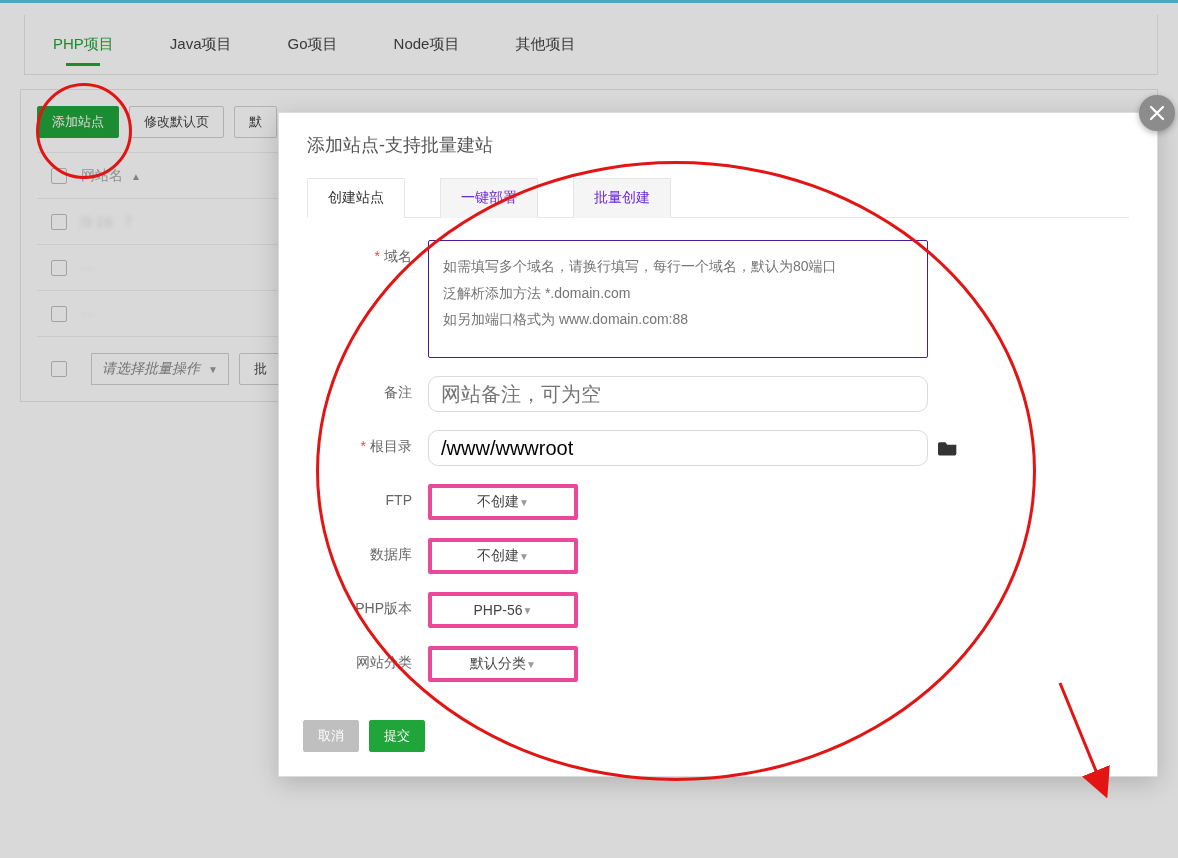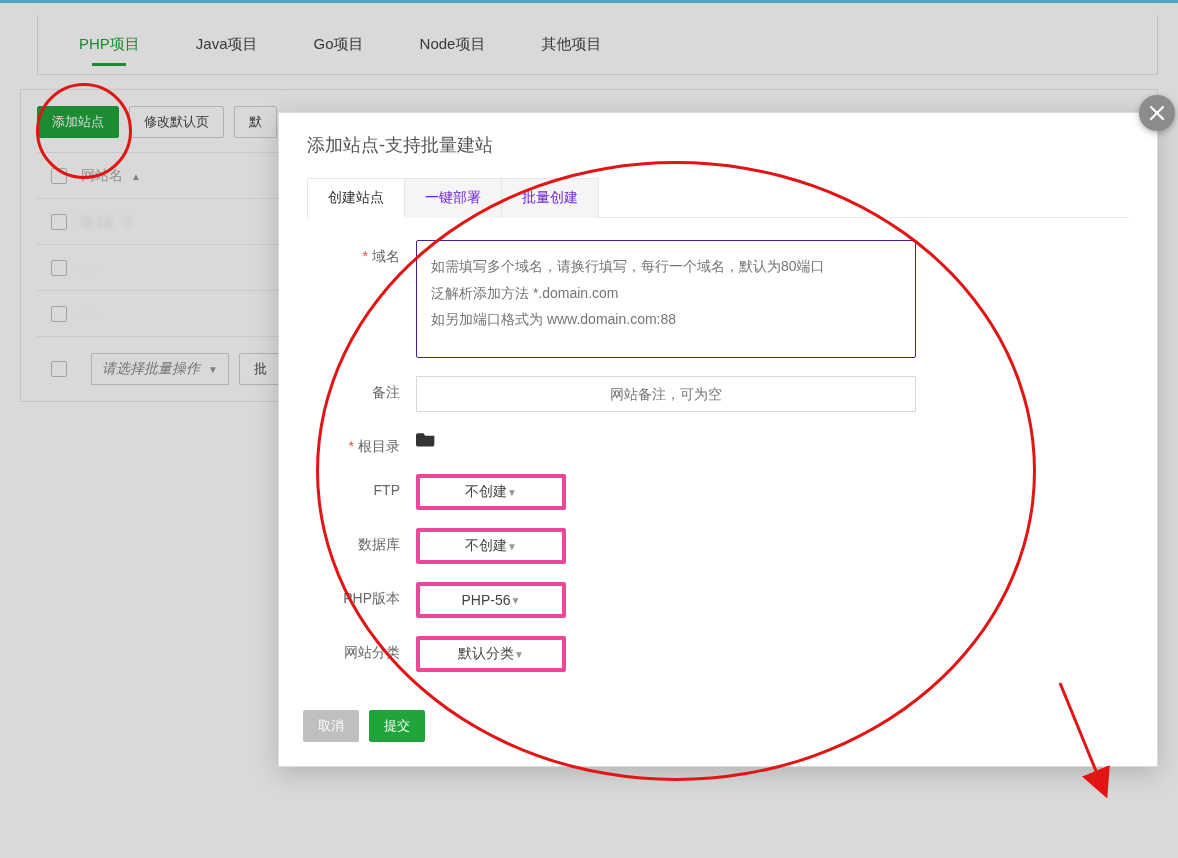--- a/index.html
+++ b/index.html
@@ -4,21 +4,21 @@
 <style>
   * { box-sizing: border-box; }
   html, body { margin:0; padding:0; font-family: "Microsoft YaHei", Arial, sans-serif; font-size:14px; color:#555; }
   body { background:#fff; width:1178px; height:858px; position:relative; overflow:hidden; }
   
   .topbar { height:3px; background:#4fa3c3; }
   
   .app { position:absolute; left:0; top:3px; right:0; bottom:0; }
   .bg-mask { position:absolute; inset:0; background:rgba(0,0,0,0.15); }
   
-  .page-tabs { display:flex; background:#fff; border:1px solid #e6e6e6; border-top:none; height:60px; align-items:stretch; margin:12px 20px 0 37px;padding-left:13px; }
+  .page-tabs { display:flex; background:#fff; border:1px solid #e6e6e6; border-top:none; height:60px; align-items:stretch; margin:12px 20px 0 24px; }
   .page-tab { padding:0 28px; display:flex; align-items:center; color:#444; cursor:pointer; font-size:15px; position:relative; }
   .page-tab.active { color:#20a53a; background:#fff; }
   .page-tab.active::after { content:""; position:absolute; left:50%; transform:translateX(-50%); bottom:8px; width:34px; height:3px; background:#20a53a; }
   
   .card { margin:14px 20px 0 20px; border:1px solid #e6e6e6; background:#fff; padding:16px; }
   .toolbar { display:flex; gap:10px; align-items:center; }
   .btn { height:32px; padding:0 14px; border:1px solid #d0d0d0; background:#fff; border-radius:2px; cursor:pointer; font-size:13px; color:#444; display:inline-flex; align-items:center; }
   .btn.green { background:#20a53a; border-color:#20a53a; color:#fff; }
   .btn.grey { background:#bfbfbf; border-color:#bfbfbf; color:#fff; }
   .table { margin-top:14px; width:100%; border-top:1px solid #eee; }
@@ -30,30 +30,30 @@
   .blur { filter: blur(2px); opacity:.4; }
   .batch-row { display:flex; gap:10px; align-items:center; margin-top:16px; }
   .select-like { height:32px; border:1px solid #d0d0d0; padding:0 10px; display:flex; align-items:center; gap:8px; min-width:130px; color:#888; cursor:pointer;font-style:italic; }
   .caret { font-size:10px; color:#999; }
 
   
   .modal { position:absolute; left:278px; top:109px; width:880px; background:#fff; border:1px solid #dcdcdc; box-shadow:0 6px 24px rgba(0,0,0,.18); }
   .modal-head { padding:20px 28px 10px 28px; font-size:18px; color:#555; display:flex; align-items:center; justify-content:space-between; }
   .close { position:absolute; right:-18px; top:-18px; width:36px; height:36px; border-radius:50%; background:#8c8c8c; color:#fff; display:flex; align-items:center; justify-content:center; cursor:pointer; box-shadow:0 2px 6px rgba(0,0,0,.3); }
   .close svg { width:16px; height:16px; }
-  .modal-tabs { display:flex; margin:10px 28px 0 28px; border-bottom:1px solid #e6e6e6; }
+  .modal-tabs { display:flex; margin:10px 28px 0 28px; border-bottom:1px solid #e6e6e6;gap:36px; }
   .mtab { padding:10px 20px; border:1px solid #e6e6e6; border-bottom:none; margin-right:-1px; background:#f5f5f5; color:#6d28d9; cursor:pointer; font-size:14px; position:relative; top:1px; }
   .mtab.active { background:#fff; color:#333; border-bottom:1px solid #fff; }
-  .form { padding:22px 32px 10px 32px; }
+  .form { padding:22px 32px 10px 44px; }
   .frow { display:flex; align-items:flex-start; margin-bottom:18px; }
   .flabel { width:105px; text-align:right; padding-right:16px; padding-top:8px; color:#666; font-size:14px; }
   .req { color:#e84c3d; margin-right:4px; }
   .fctrl { flex:1; display:flex; align-items:center; gap:10px; }
   .ta { width:500px; height:118px; border:1px solid #4c1d95; border-radius:2px; padding:12px 14px; font-size:14px; color:#999; resize:none; line-height:1.9; font-family:Liberation Sans, sans-serif; }
-  .inp { width:500px; height:36px; border:1px solid #d9d9d9; border-radius:0; padding:0 12px; font-size:14px;text-align:center; }
+  .inp { width:500px; height:36px; border:1px solid #d9d9d9; border-radius:10px; padding:0 12px; font-size:20px; }
   .sel { width:150px; height:36px; border:4px solid #ec4899; border-radius:2px; padding:0 10px; display:flex; align-items:center; justify-content:center; cursor:pointer; color:#444; }
   .folder { width:20px; height:18px; color:#333; }
   .modal-foot { display:flex; gap:10px; padding:10px 33px 24px 24px; }
 
   
   .ann-circle { position:absolute; border:3px solid #e21414; border-radius:50%; pointer-events:none; }
   .ann-arrow { position:absolute; pointer-events:none; }
 </style>
 </head>
 <body>
@@ -154,20 +154,21 @@
       </div>
       <div class="frow">
         <div class="flabel"><span>备注</span></div>
         <div class="fctrl">
           <input class="inp" placeholder="网站备注，可为空" style="">
         </div>
       </div>
       <div class="frow">
         <div class="flabel"><span class="req">*</span><span>根目录</span></div>
         <div class="fctrl">
+          <input class="inp" value="/www/wwwroot" style="">
           <svg class="folder" viewBox="0 0 24 20">
               <path fill="#333" d="M2 3h7l2 3h11v11a2 2 0 0 1-2 2H2a2 2 0 0 1-2-2V5a2 2 0 0 1 2-2z"></path>
             </svg>
         </div>
       </div>
       <div class="frow">
         <div class="flabel"><span>FTP</span></div>
         <div class="fctrl">
           <div class="sel">
             <span>不创建</span>

